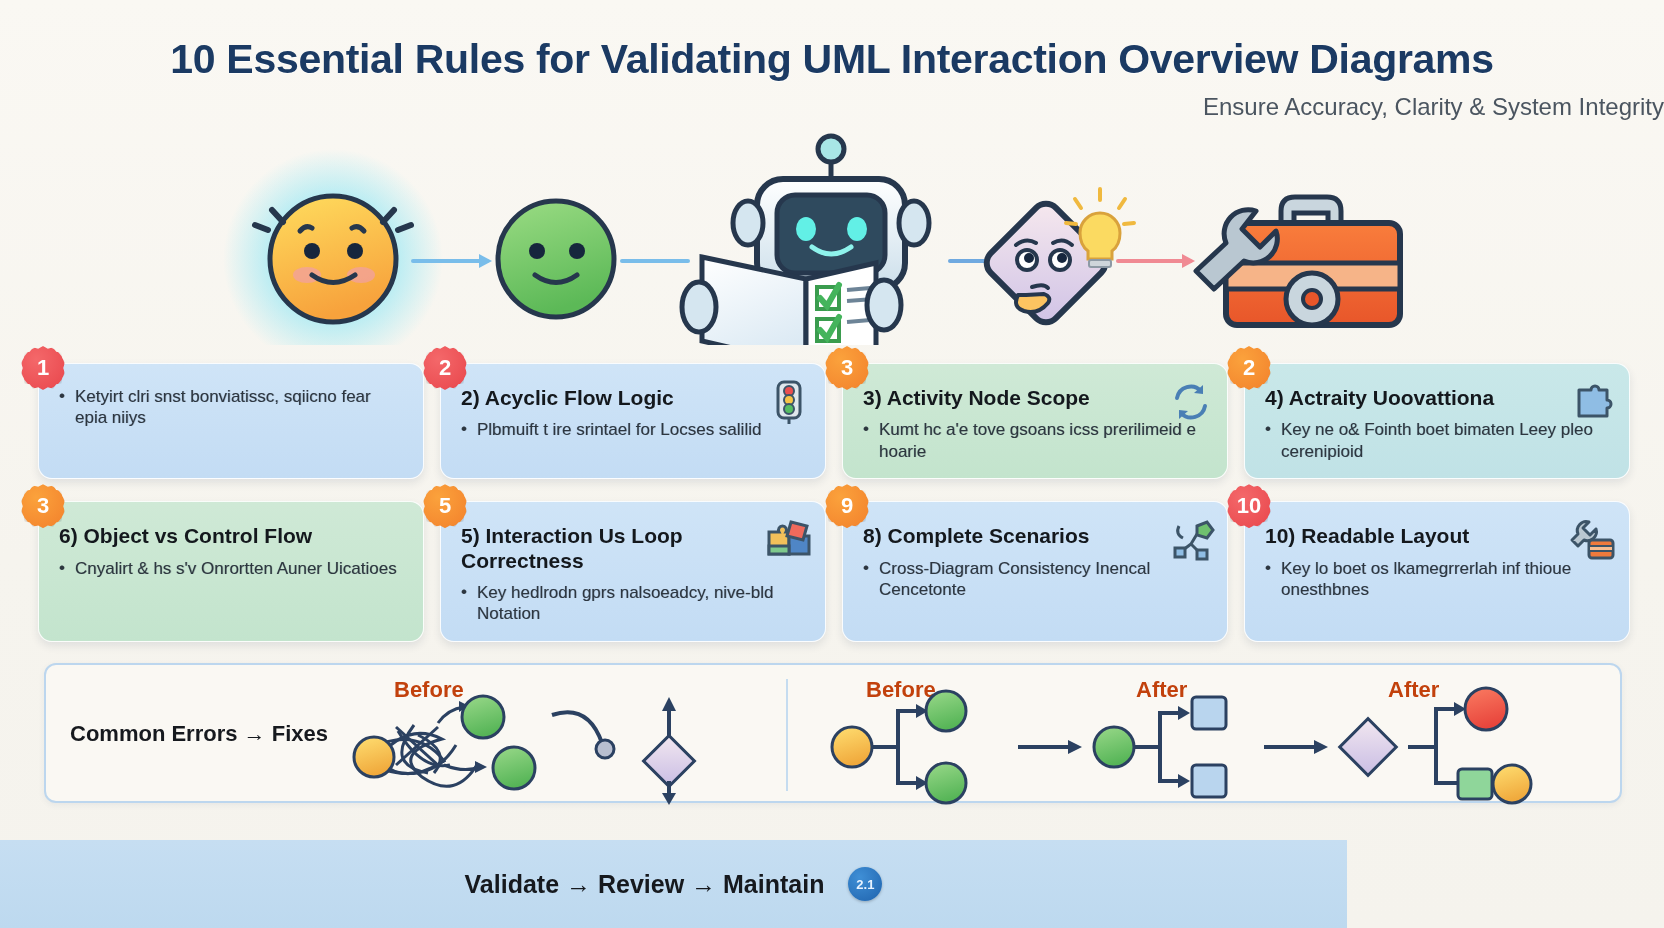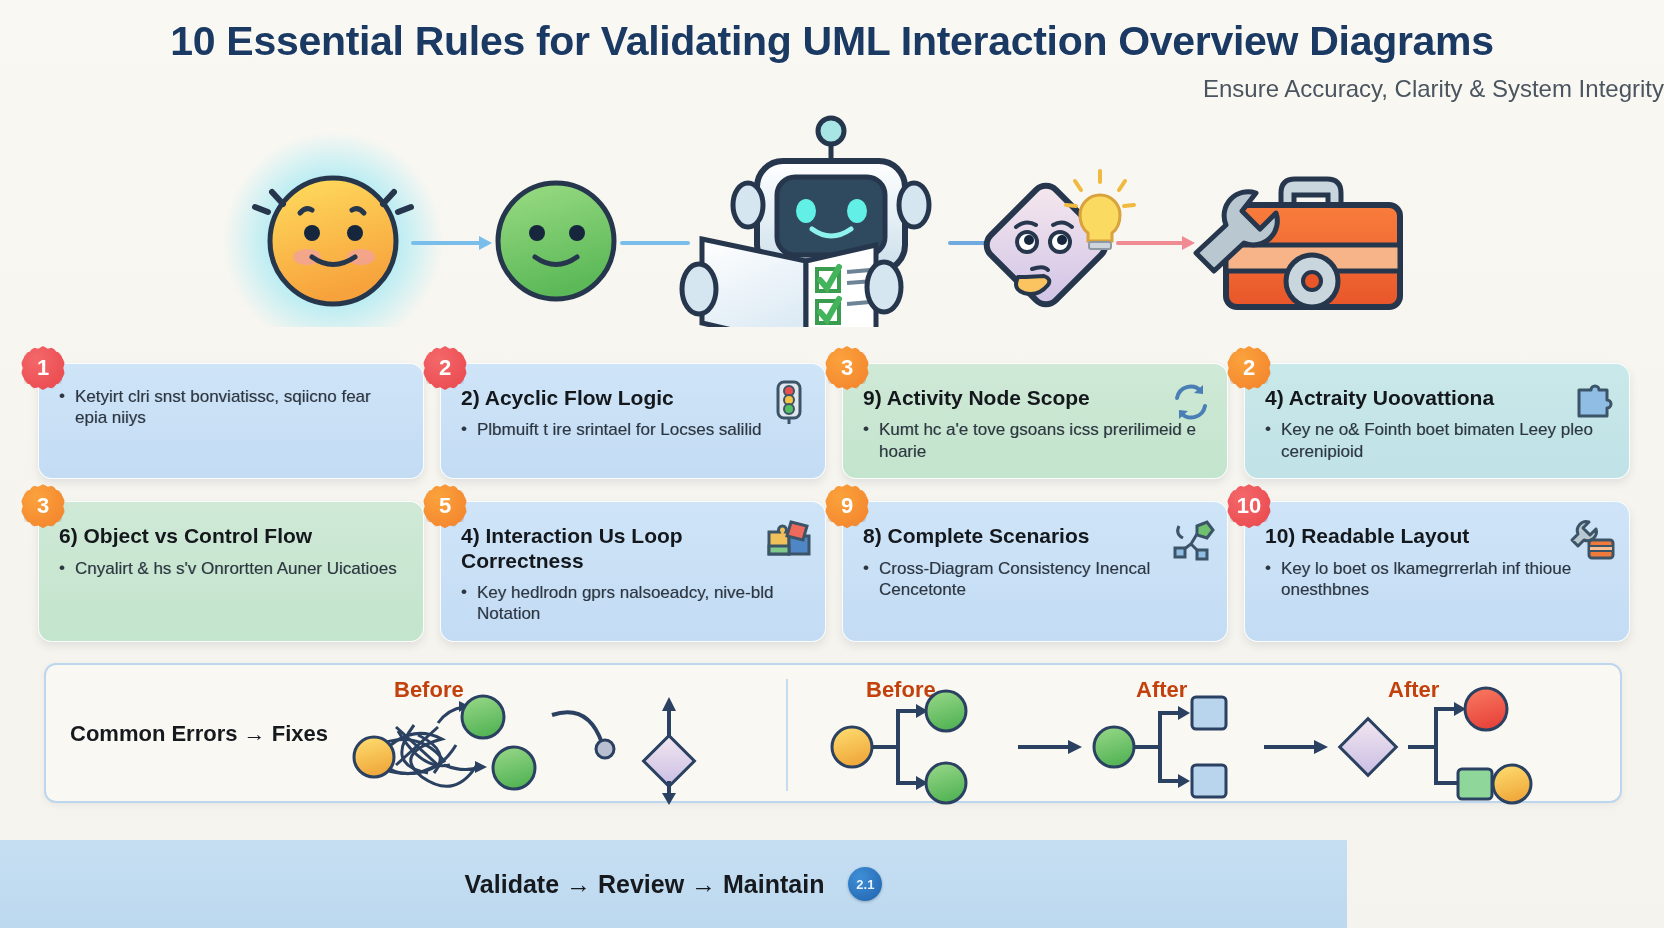--- a/index.html
+++ b/index.html
@@ -14,21 +14,21 @@
   }
 
   #poster {
     position: relative;
     width: 1664px;
     height: 928px;
     background: linear-gradient(180deg, #faf8f3 0%, #f6f4ee 60%, #f5f3ed 100%);
   }
 
   
-  .header { padding-top: 20px; text-align: center; }
+  .header { padding-top: 38px; text-align: center; }
 
   .title {
     font-size: 41px;
     font-weight: bold;
     color: #1b3a63;
     letter-spacing: -0.3px;
     line-height: 1.05;
     text-shadow: 0 1px 0 rgba(255,255,255,0.7);
   }
 
@@ -371,21 +371,21 @@
     </div>
 
     <div class="card green">
       <div class="badge orange">3</div>
       <svg class="card-icon" viewBox="0 0 48 48">
         <path d="M10 20 a14 14 0 0 1 24 -7" fill="none" stroke="#4a7fb5" stroke-width="4" stroke-linecap="round"></path>
         <path d="M36 7 L36 16 L27 15 Z" fill="#4a7fb5"></path>
         <path d="M38 28 a14 14 0 0 1 -24 7" fill="none" stroke="#4a7fb5" stroke-width="4" stroke-linecap="round"></path>
         <path d="M12 41 L12 32 L21 33 Z" fill="#4a7fb5"></path>
       </svg>
-      <div class="card-title">9) Activity Node Scope</div>
+      <div class="card-title">3) Activity Node Scope</div>
       <ul class="card-body">
         <li class="blurry">Kumt hc a'e tove gsoans icss prerilimeid e hoarie</li>
       </ul>
     </div>
 
     <div class="card teal">
       <div class="badge orange">2</div>
       <svg class="card-icon" viewBox="0 0 48 48">
         <path d="M10 12 h12 a4 4 0 1 1 8 0 h8 v10 a4 4 0 1 1 0 8 v8 H10 z" fill="#8fbde4" stroke="#3c5468" stroke-width="3" stroke-linejoin="round"></path>
       </svg>
@@ -404,21 +404,21 @@
     </div>
 
     <div class="card blue">
       <div class="badge orange">5</div>
       <svg class="card-icon" viewBox="0 0 48 48">
         <path d="M4 16 h10 a4 4 0 1 1 7 0 h3 v22 H4 z" fill="#f2c05a" stroke="#3c5468" stroke-width="3"></path>
         <path d="M24 20 h20 v18 H24 z" fill="#4f86c6" stroke="#3c5468" stroke-width="3"></path>
         <path d="M26 6 l16 4 l-4 14 l-16 -4 z" fill="#ef6a5c" stroke="#3c5468" stroke-width="3"></path>
         <path d="M4 30 h20 v8 H4 z" fill="#7fc98c" stroke="#3c5468" stroke-width="3"></path>
       </svg>
-      <div class="card-title">4) Interaction Us Loop Correctness</div>
+      <div class="card-title">5) Interaction Us Loop Correctness</div>
       <ul class="card-body">
         <li class="blurry">Key hedlrodn gprs nalsoeadcy, nive-bld Notation</li>
       </ul>
     </div>
 
     <div class="card blue">
       <div class="badge orange">9</div>
       <svg class="card-icon" viewBox="0 0 48 48">
         <path d="M30 10 l10 -4 l6 8 l-6 8 l-10 -3 z" fill="#6fc06f" stroke="#3c5468" stroke-width="3"></path>
         <path d="M30 18 L24 28 M24 28 L16 34 M24 28 L32 36" fill="none" stroke="#3c5468" stroke-width="3"></path>

